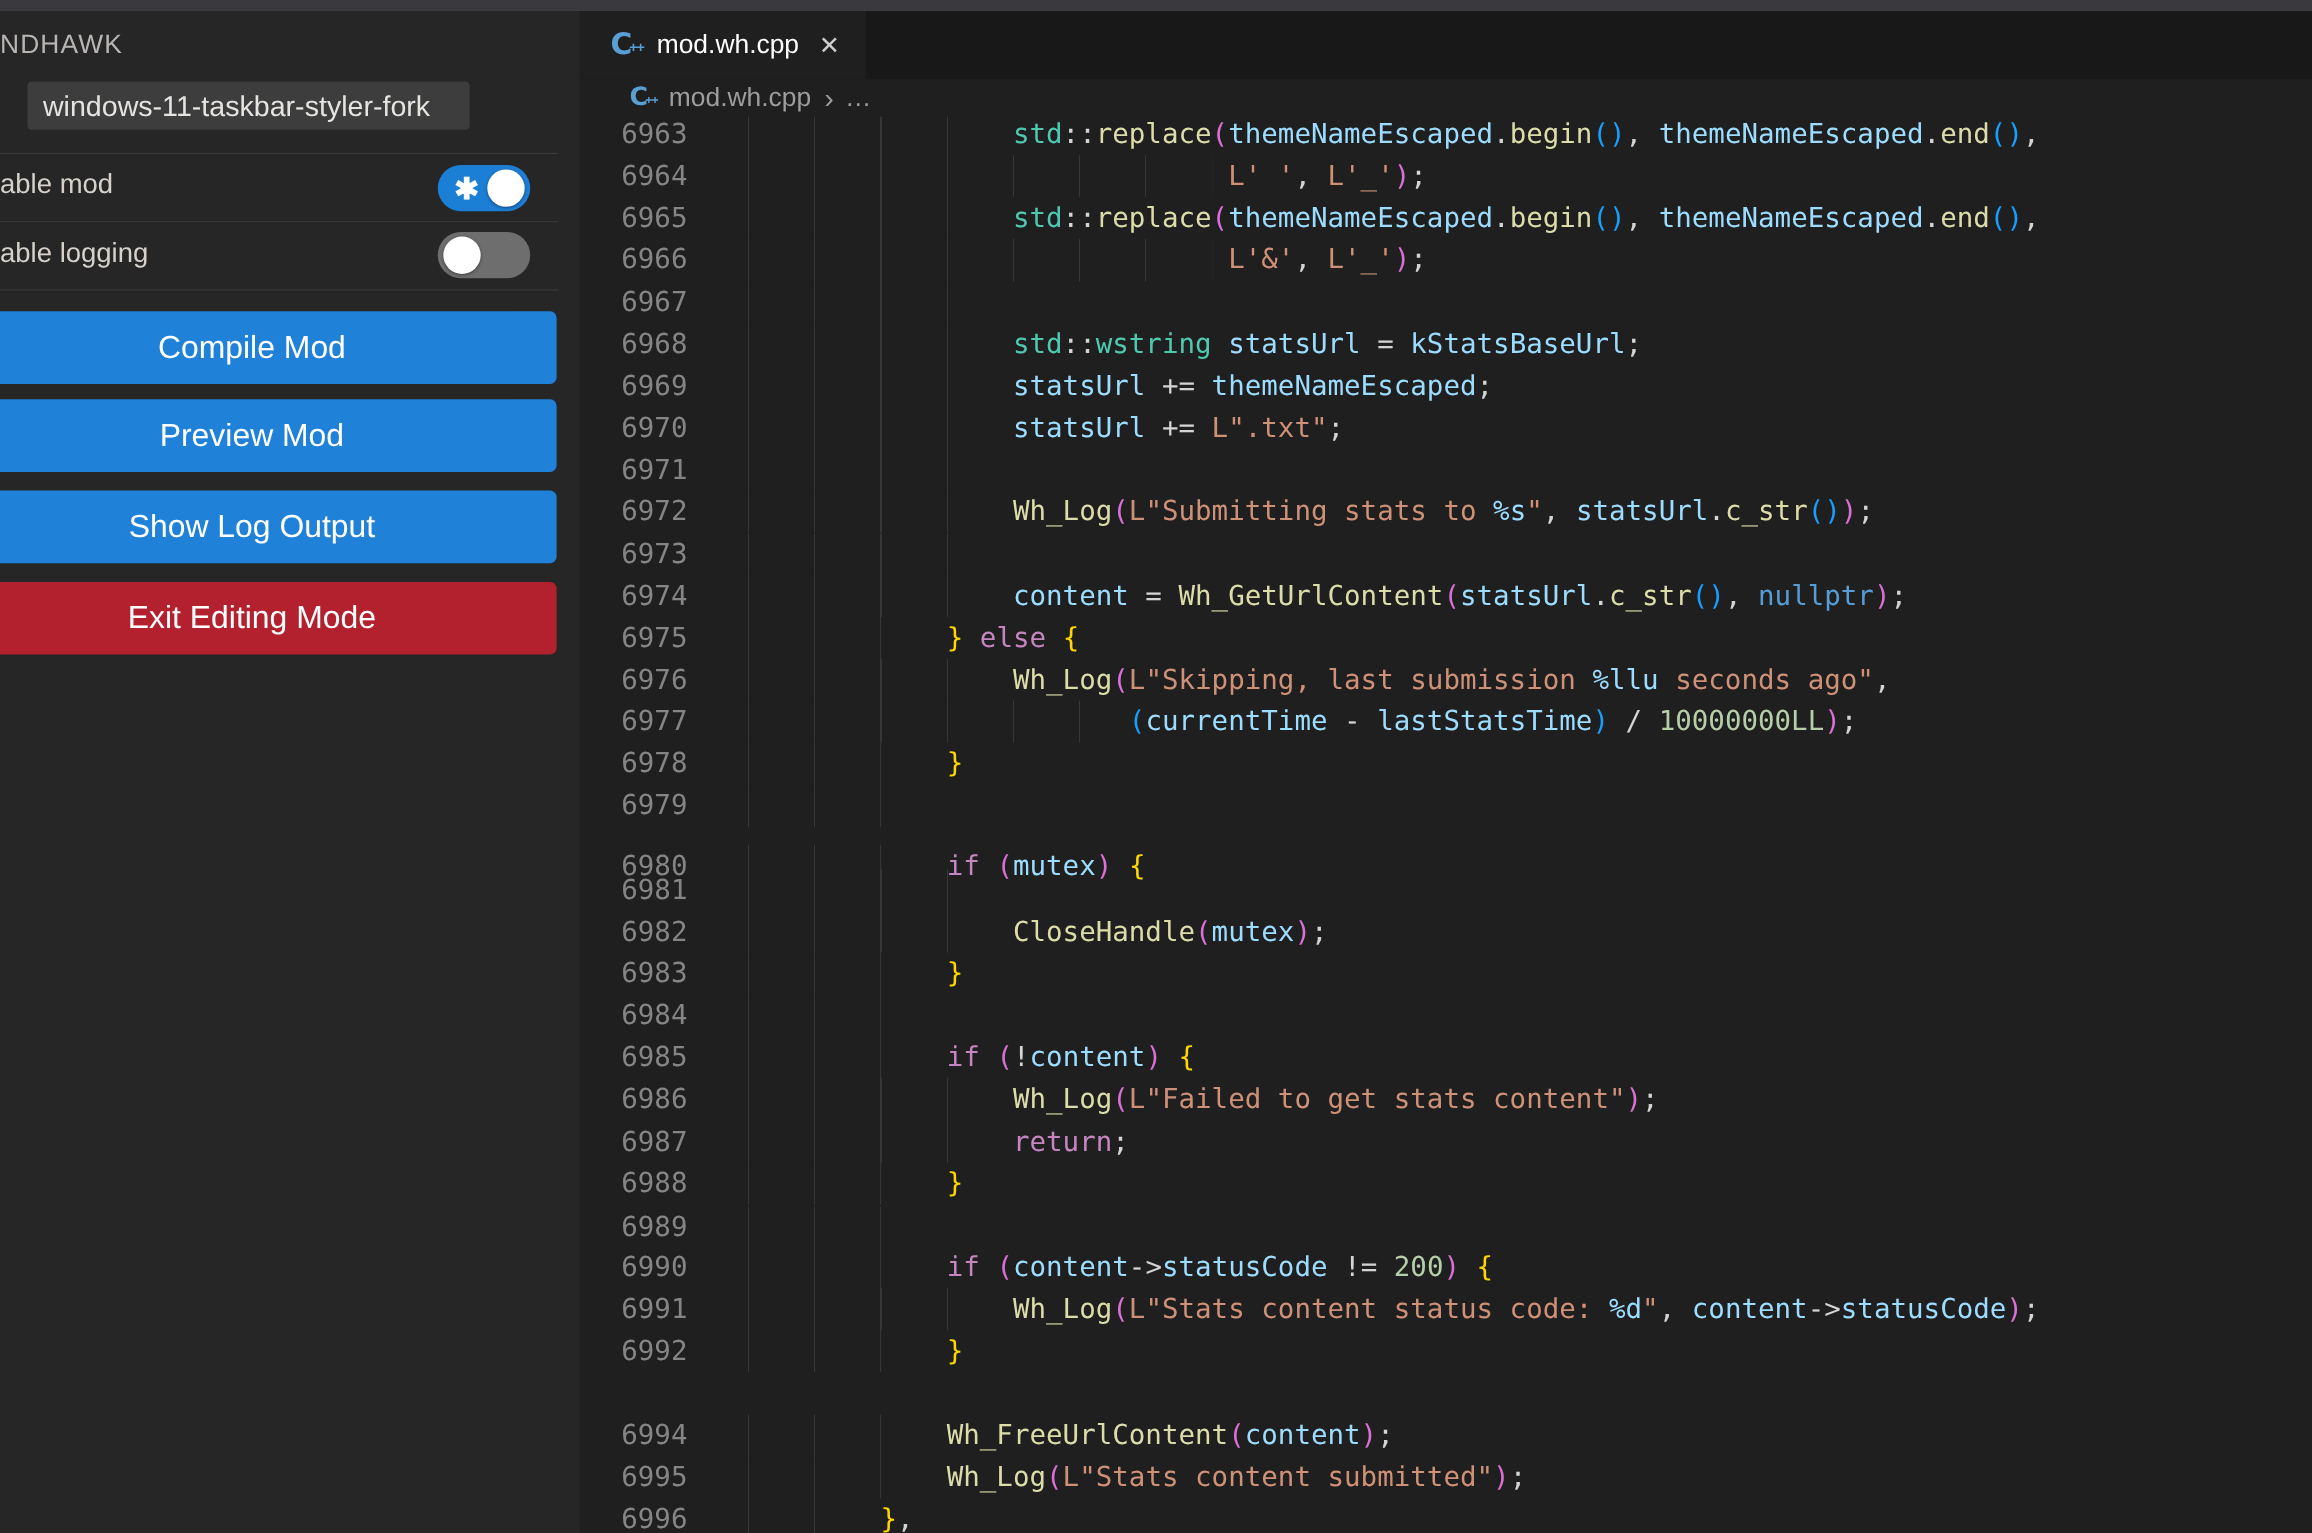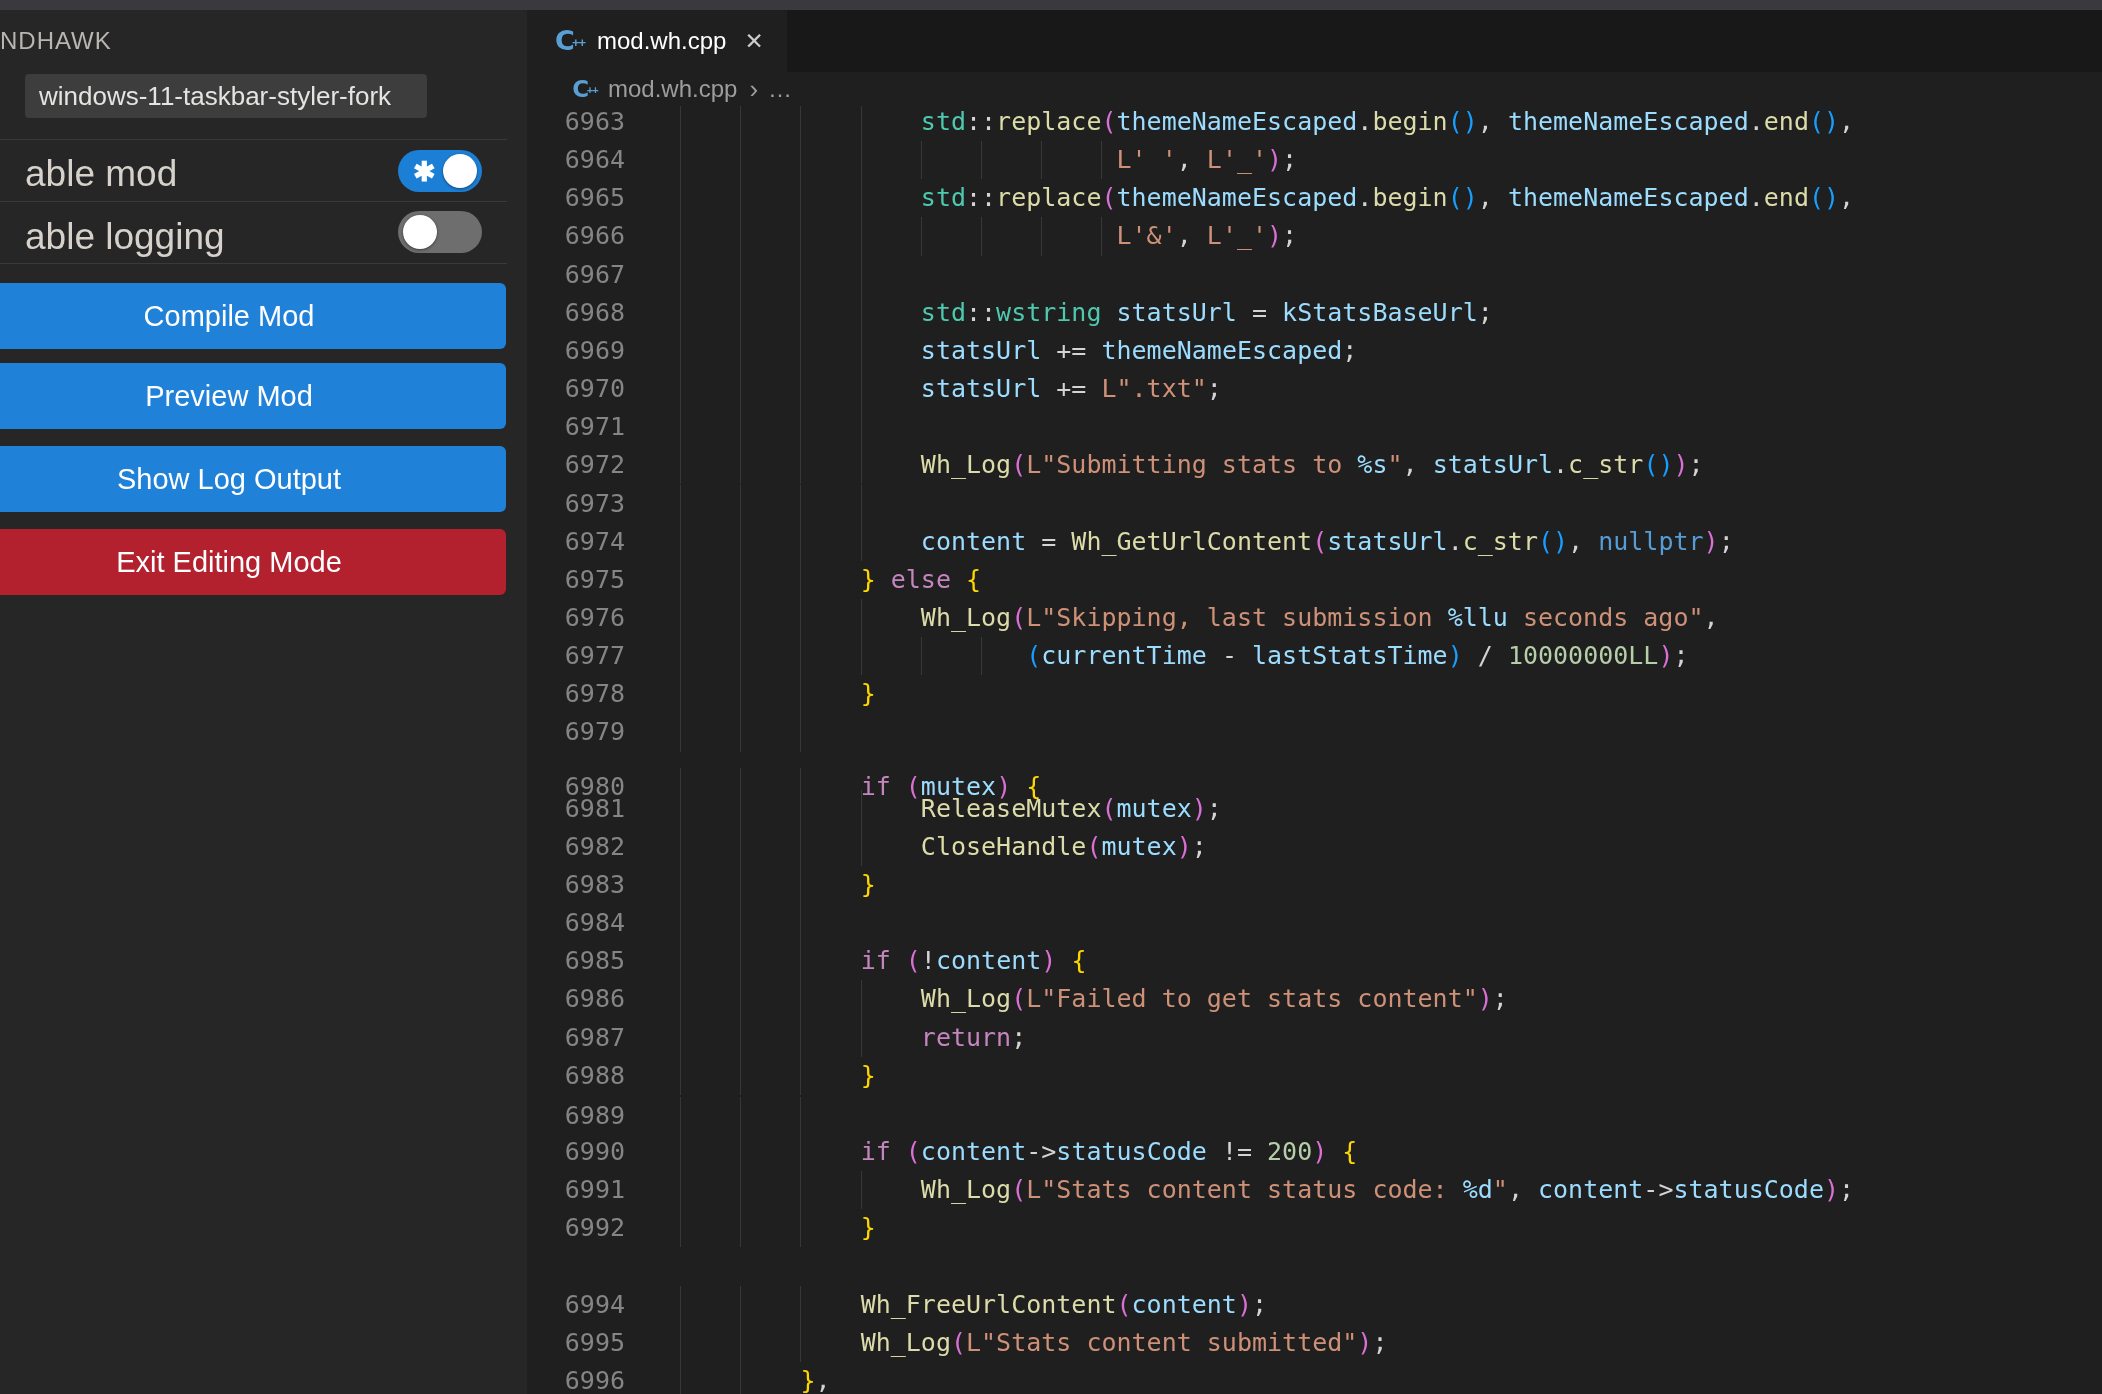--- a/index.html
+++ b/index.html
@@ -12,21 +12,21 @@
   
   .sidebar{position:absolute;left:0;top:10px;width:527px;height:1384px;
            background:var(--c-sidebarBg,#262627);z-index:5;}
   .app-title{position:absolute;left:0;top:17px;font-size:24px;letter-spacing:1px;
              color:var(--c-appTitle,#b8b5b2);}
   .modname-box{position:absolute;left:25px;top:64px;width:402px;height:44px;
                background:var(--c-modBoxBg,#3d3d3e);border-radius:4px;
                display:flex;align-items:center;}
   .modname-box span{padding-left:14px;font-size:26px;color:var(--c-modBoxText,#e6e4e1);white-space:nowrap;}
   .divider{position:absolute;left:0;width:507px;height:1px;background:var(--c-divider,#3a3a3b);}
-  .toggle-row-label{position:absolute;left:0;font-size:37px;color:var(--c-label,#d6d2cb);white-space:nowrap;padding-left:25px;}
+  .toggle-row-label{position:absolute;left:0;font-size:25px;color:var(--c-label,#d6d2cb);white-space:nowrap;}
   .switch{position:absolute;left:398px;width:84px;height:42px;border-radius:21px;cursor:pointer;}
   .switch.on{background:var(--c-toggleOn,#1c7fd6);}
   .switch.off{background:var(--c-toggleOff,#6e6e6e);}
   .switch .sym{position:absolute;left:15px;top:50%;transform:translateY(-46%);
                color:#fff;font-size:27px;font-weight:bold;line-height:1;}
   .switch .knob{position:absolute;top:4px;width:34px;height:34px;border-radius:50%;
                 background:#fff;box-shadow:0 1px 3px rgba(0,0,0,.45);}
   .switch.on .knob{right:5px;}
   .switch.off .knob{left:5px;}
 
@@ -201,21 +201,20 @@
           <span class="code"></span>
         </div>
         <div class="code-row" style="top: 665px;">
           <span class="ln">6980</span>
           <span class="guides" style="width: calc(8ch + 1px);"></span>
           <span class="code"><span class="t-ws">            </span><span class="t-kw">if</span><span class="t-op"> </span><span class="t-b2">(</span><span class="t-var">mutex</span><span class="t-b2">)</span><span class="t-op"> </span><span class="t-b1">{</span></span>
         </div>
         <div class="code-row" style="top: 686.7px;">
           <span class="ln">6981</span>
           <span class="guides" style="width: calc(12ch + 1px);"></span>
-          <span class="code"><span class="t-ws">                </span><span class="t-fn">ReleaseMutex</span><span class="t-b2">(</span><span class="t-var">mutex</span><span class="t-b2">)</span><span class="t-op">;</span></span>
         </div>
         <div class="code-row" style="top: 724.85px;">
           <span class="ln">6982</span>
           <span class="guides" style="width: calc(12ch + 1px);"></span>
           <span class="code"><span class="t-ws">                </span><span class="t-fn">CloseHandle</span><span class="t-b2">(</span><span class="t-var">mutex</span><span class="t-b2">)</span><span class="t-op">;</span></span>
         </div>
         <div class="code-row" style="top: 763px;">
           <span class="ln">6983</span>
           <span class="guides" style="width: calc(8ch + 1px);"></span>
           <span class="code"><span class="t-ws">            </span><span class="t-b1">}</span></span>

